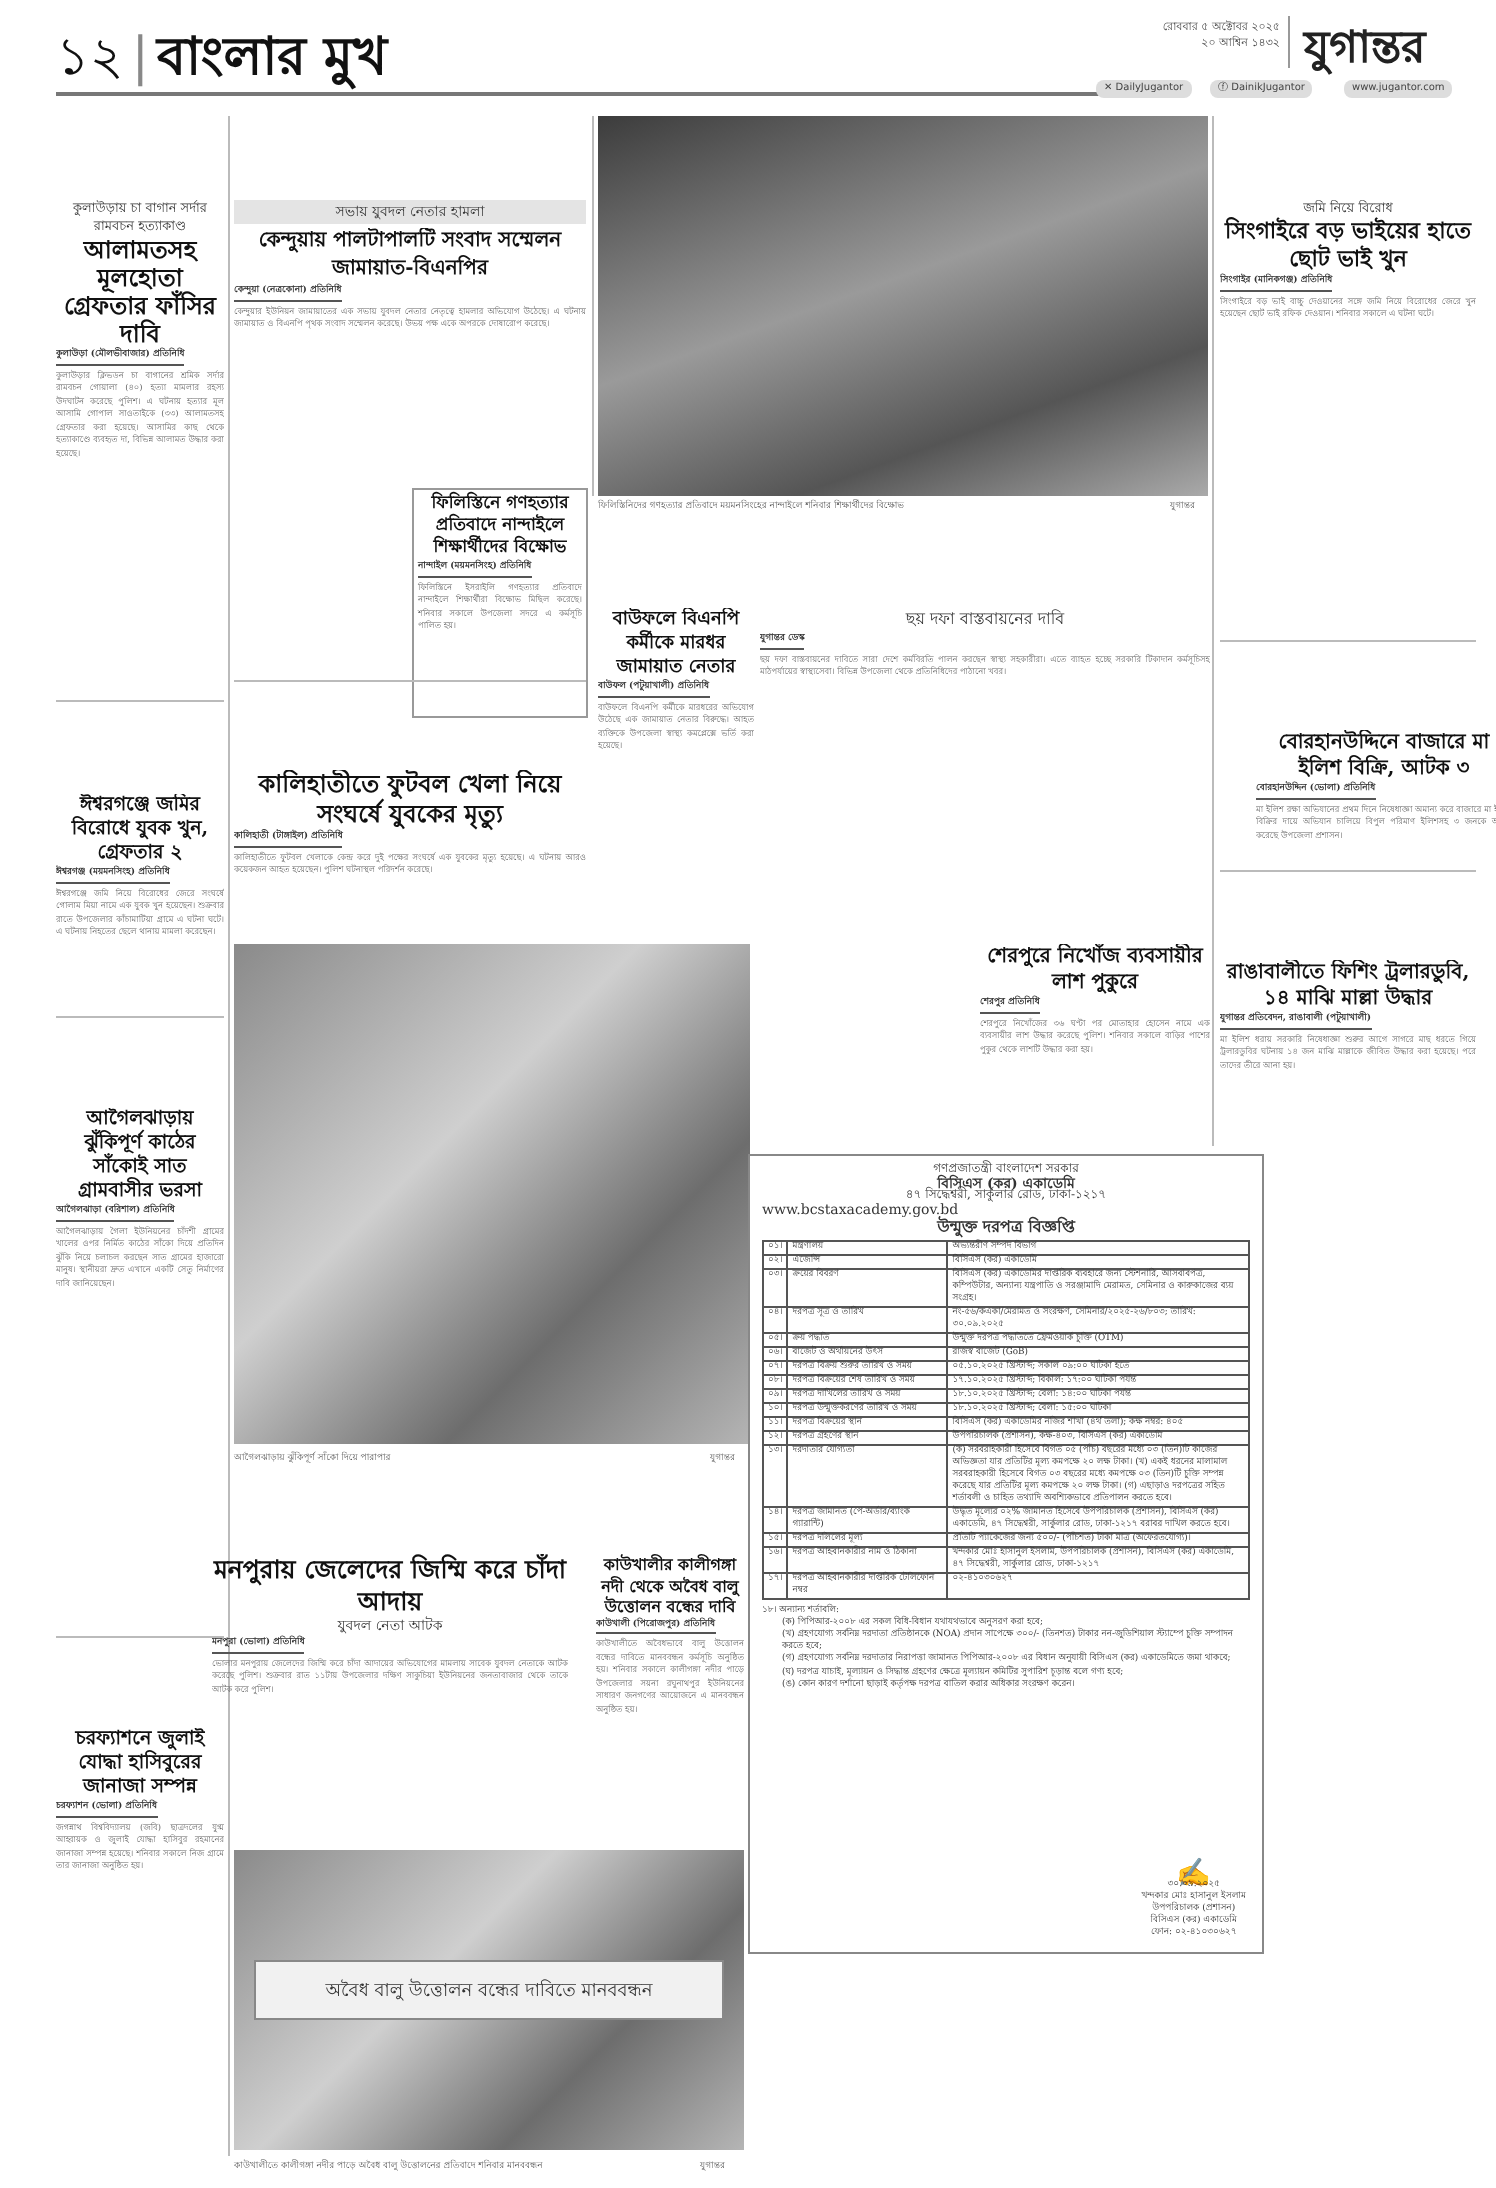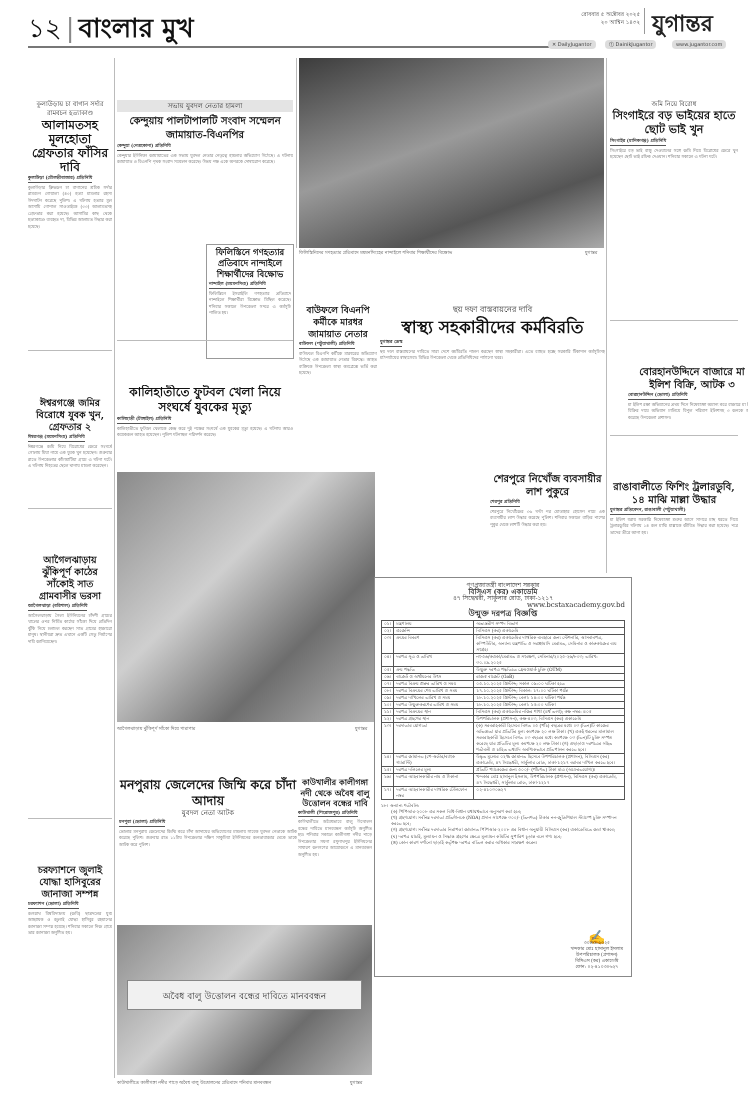--- a/index.html
+++ b/index.html
@@ -20,21 +20,21 @@
   .filler { color: #666; }
   .photo { position: absolute; background: linear-gradient(135deg, #8a8a8a, #cfcfcf 40%, #6d6d6d 70%, #b5b5b5); }
   .photo.dark { background: linear-gradient(160deg, #3c3c3c, #9a9a9a 45%, #555 75%, #aaa); }
   .caption { position: absolute; font-size: 4.5px; color: #555; }
   .vline { position: absolute; width: 0.6px; background: #bbb; }
   .hline { position: absolute; height: 0.6px; background: #bbb; }
   .greybar { background: #e4e4e4; }
   .notice { position: absolute; left: 374px; top: 577px; width: 258px; height: 400px; border: 1px solid #888; padding: 4px 6px; font-size: 4.6px; line-height: 6.5px; color: #333; background: #fff; }
   .notice .n-h1 { text-align: center; font-size: 6px; }
   .notice .n-h2 { text-align: center; font-size: 7px; font-weight: bold; }
-  .notice .n-url { text-align: right; font-size: 7px; margin-bottom: 2px; }
+  .notice .n-url { text-align: left; font-size: 7px; margin-bottom: 2px; }
   .notice .n-title { text-align: center; font-size: 8px; font-weight: bold; margin-bottom: 3px; }
   .ntable { width: 100%; border-collapse: collapse; font-size: 4.4px; line-height: 6px; }
   .ntable td { border: 0.6px solid #555; padding: 0 2px; vertical-align: top; }
   .ntable td.sn { width: 12px; }
   .ntable td.lb { width: 80px; }
   .notes { margin-top: 3px; font-size: 4.4px; line-height: 6.2px; }
   .sig { position: absolute; right: 8px; bottom: 6px; text-align: center; font-size: 4.5px; line-height: 6px; }
   .sig-mark { font-size: 14px; color: #333; }
 </style>
 </head>
@@ -111,21 +111,20 @@
 <div class="caption" style="left:585px;top:250px">যুগান্তর</div>
 
 <div class="col" style="left:299px;top:262px;width:78px;height:230px">
   <div class="hl" style="font-size:9px;line-height:12px">বাউফলে বিএনপি কর্মীকে মারধর জামায়াত নেতার</div>
   <div class="byline">বাউফল (পটুয়াখালী) প্রতিনিধি</div>
   <div class="filler">বাউফলে বিএনপি কর্মীকে মারধরের অভিযোগ উঠেছে এক জামায়াত নেতার বিরুদ্ধে। আহত ব্যক্তিকে উপজেলা স্বাস্থ্য কমপ্লেক্সে ভর্তি করা হয়েছে।</div>
 </div>
 
 <div class="col" style="left:380px;top:262px;width:225px;height:170px">
   <div class="kicker" style="font-size:8px;line-height:12px">ছয় দফা বাস্তবায়নের দাবি</div>
-  <div class="hl" style="font-size:17px;line-height:22px;white-space:nowrap">স্বাস্থ্য সহকারীদের কর্মবিরতি</div>
   <div class="byline">যুগান্তর ডেস্ক</div>
   <div class="filler">ছয় দফা বাস্তবায়নের দাবিতে সারা দেশে কর্মবিরতি পালন করছেন স্বাস্থ্য সহকারীরা। এতে ব্যাহত হচ্ছে সরকারি টিকাদান কর্মসূচিসহ মাঠপর্যায়ের স্বাস্থ্যসেবা। বিভিন্ন উপজেলা থেকে প্রতিনিধিদের পাঠানো খবর।</div>
 </div>
 <div class="col" style="left:490px;top:430px;width:115px;height:145px">
   <div class="hl" style="font-size:10px;line-height:13px">শেরপুরে নিখোঁজ ব্যবসায়ীর লাশ পুকুরে</div>
   <div class="byline">শেরপুর প্রতিনিধি</div>
   <div class="filler">শেরপুরে নিখোঁজের ৩৬ ঘণ্টা পর মোতাহার হোসেন নামে এক ব্যবসায়ীর লাশ উদ্ধার করেছে পুলিশ। শনিবার সকালে বাড়ির পাশের পুকুর থেকে লাশটি উদ্ধার করা হয়।</div>
 </div>
 
 <div class="col" style="left:610px;top:58px;width:128px;height:260px">
@@ -140,21 +139,21 @@
   <div class="byline">বোরহানউদ্দিন (ভোলা) প্রতিনিধি</div>
   <div class="filler">মা ইলিশ রক্ষা অভিযানের প্রথম দিনে নিষেধাজ্ঞা অমান্য করে বাজারে মা ইলিশ বিক্রির দায়ে অভিযান চালিয়ে বিপুল পরিমাণ ইলিশসহ ৩ জনকে আটক করেছে উপজেলা প্রশাসন।</div>
 </div>
 <div class="hline" style="left:610px;top:435px;width:128px"></div>
 <div class="col" style="left:610px;top:438px;width:128px;height:135px">
   <div class="hl" style="font-size:10px;line-height:13px">রাঙাবালীতে ফিশিং ট্রলারডুবি, ১৪ মাঝি মাল্লা উদ্ধার</div>
   <div class="byline">যুগান্তর প্রতিবেদন, রাঙাবালী (পটুয়াখালী)</div>
   <div class="filler">মা ইলিশ ধরায় সরকারি নিষেধাজ্ঞা শুরুর আগে সাগরে মাছ ধরতে গিয়ে ট্রলারডুবির ঘটনায় ১৪ জন মাঝি মাল্লাকে জীবিত উদ্ধার করা হয়েছে। পরে তাদের তীরে আনা হয়।</div>
 </div>
 
-<div class="col" style="left:119px;top:735px;width:178px;height:250px">
+<div class="col" style="left:106px;top:735px;width:178px;height:250px">
   <div class="hl" style="font-size:12.5px;line-height:16px">মনপুরায় জেলেদের জিম্মি করে চাঁদা আদায়</div>
   <div class="kicker" style="font-size:7px">যুবদল নেতা আটক</div>
   <div class="byline">মনপুরা (ভোলা) প্রতিনিধি</div>
   <div class="filler">ভোলার মনপুরায় জেলেদের জিম্মি করে চাঁদা আদায়ের অভিযোগের মামলায় সাবেক যুবদল নেতাকে আটক করেছে পুলিশ। শুক্রবার রাত ১১টায় উপজেলার দক্ষিণ সাকুচিয়া ইউনিয়নের জনতাবাজার থেকে তাকে আটক করে পুলিশ।</div>
 </div>
 <div class="col" style="left:298px;top:735px;width:74px;height:250px">
   <div class="hl" style="font-size:8px;line-height:10.5px">কাউখালীর কালীগঙ্গা নদী থেকে অবৈধ বালু উত্তোলন বন্ধের দাবি</div>
   <div class="byline">কাউখালী (পিরোজপুর) প্রতিনিধি</div>
   <div class="filler">কাউখালীতে অবৈধভাবে বালু উত্তোলন বন্ধের দাবিতে মানববন্ধন কর্মসূচি অনুষ্ঠিত হয়। শনিবার সকালে কালীগঙ্গা নদীর পাড়ে উপজেলার সয়না রঘুনাথপুর ইউনিয়নের সাধারণ জনগণের আয়োজনে এ মানববন্ধন অনুষ্ঠিত হয়।</div>
 </div>

